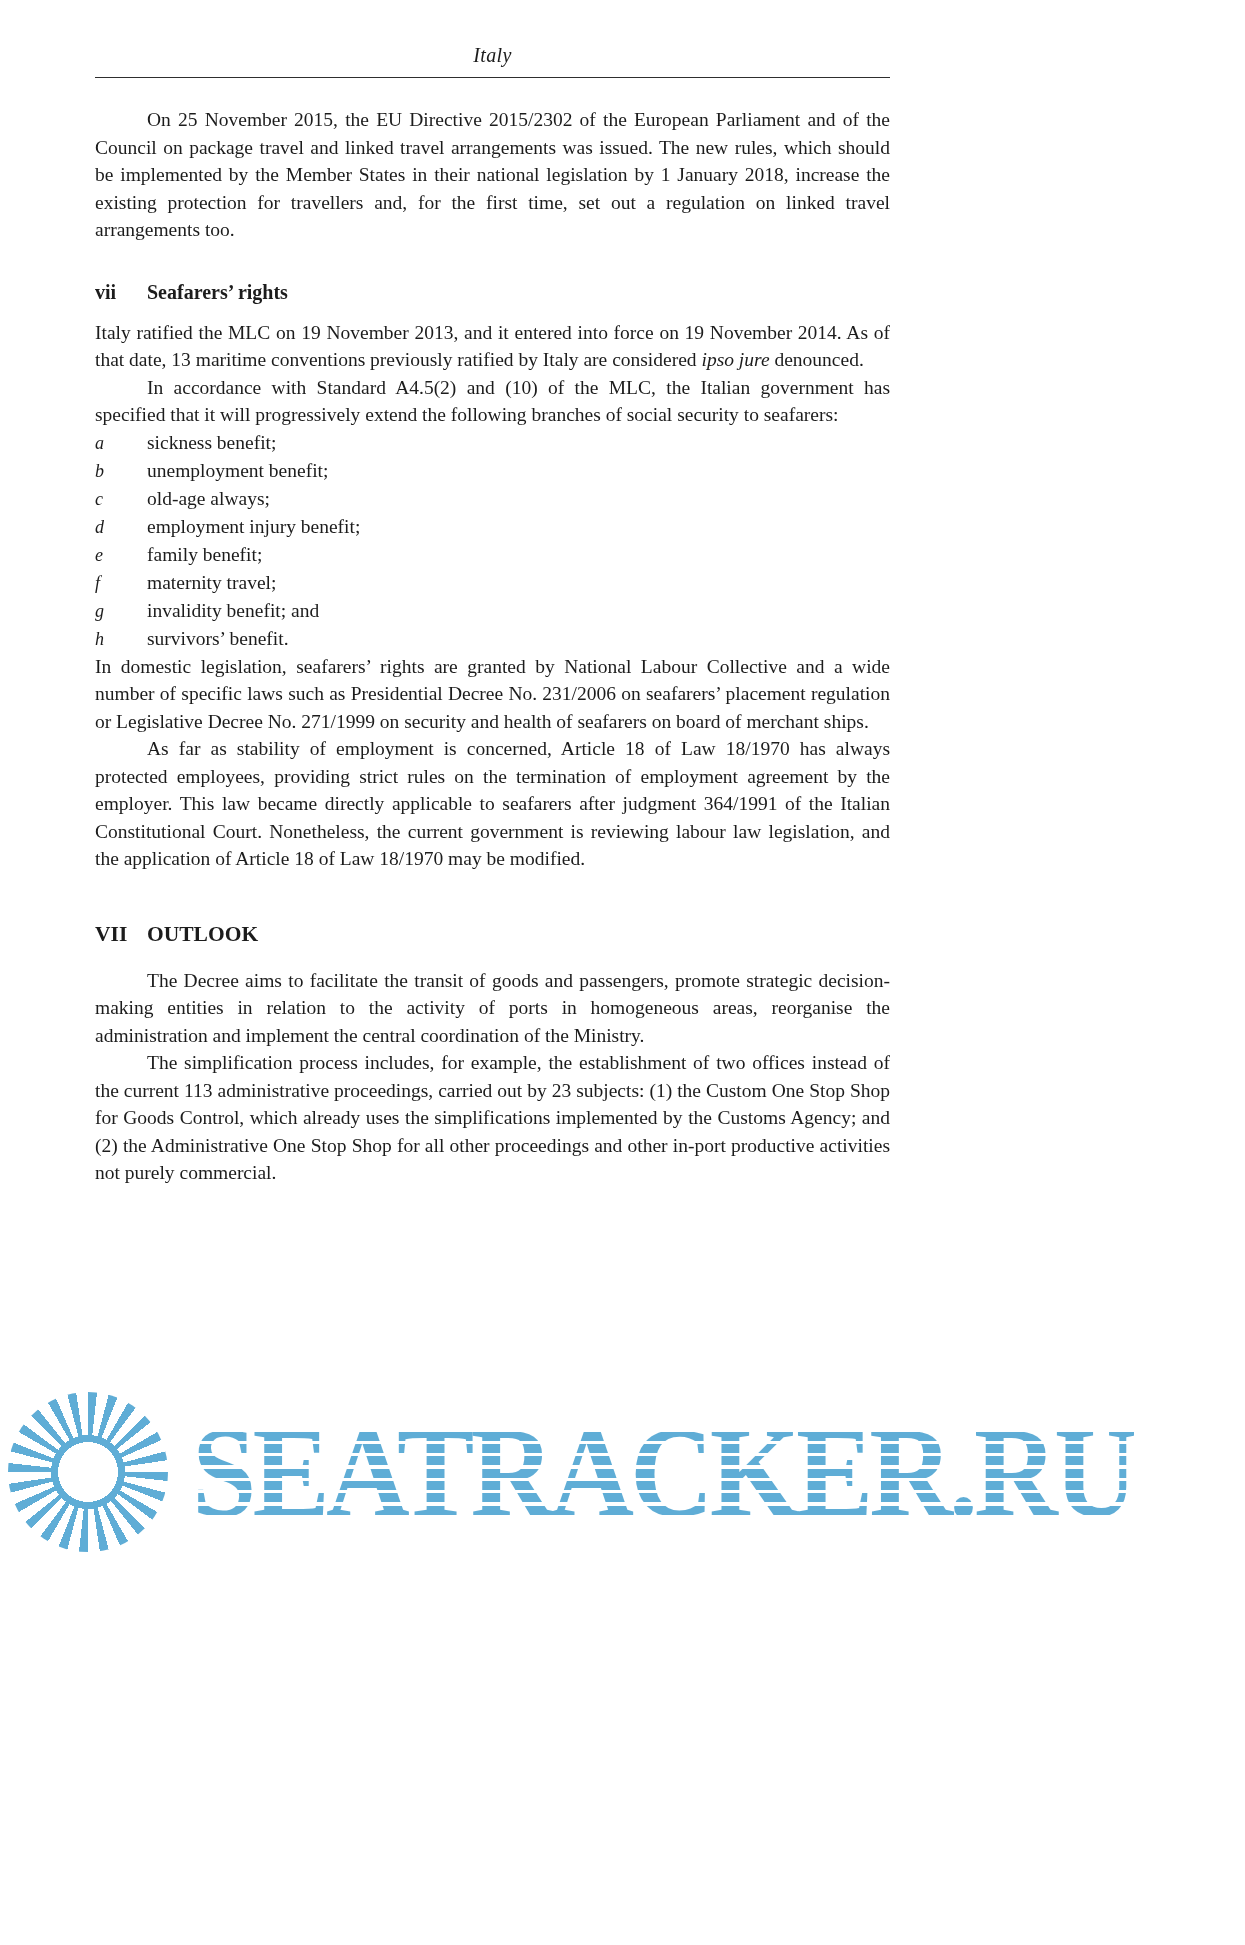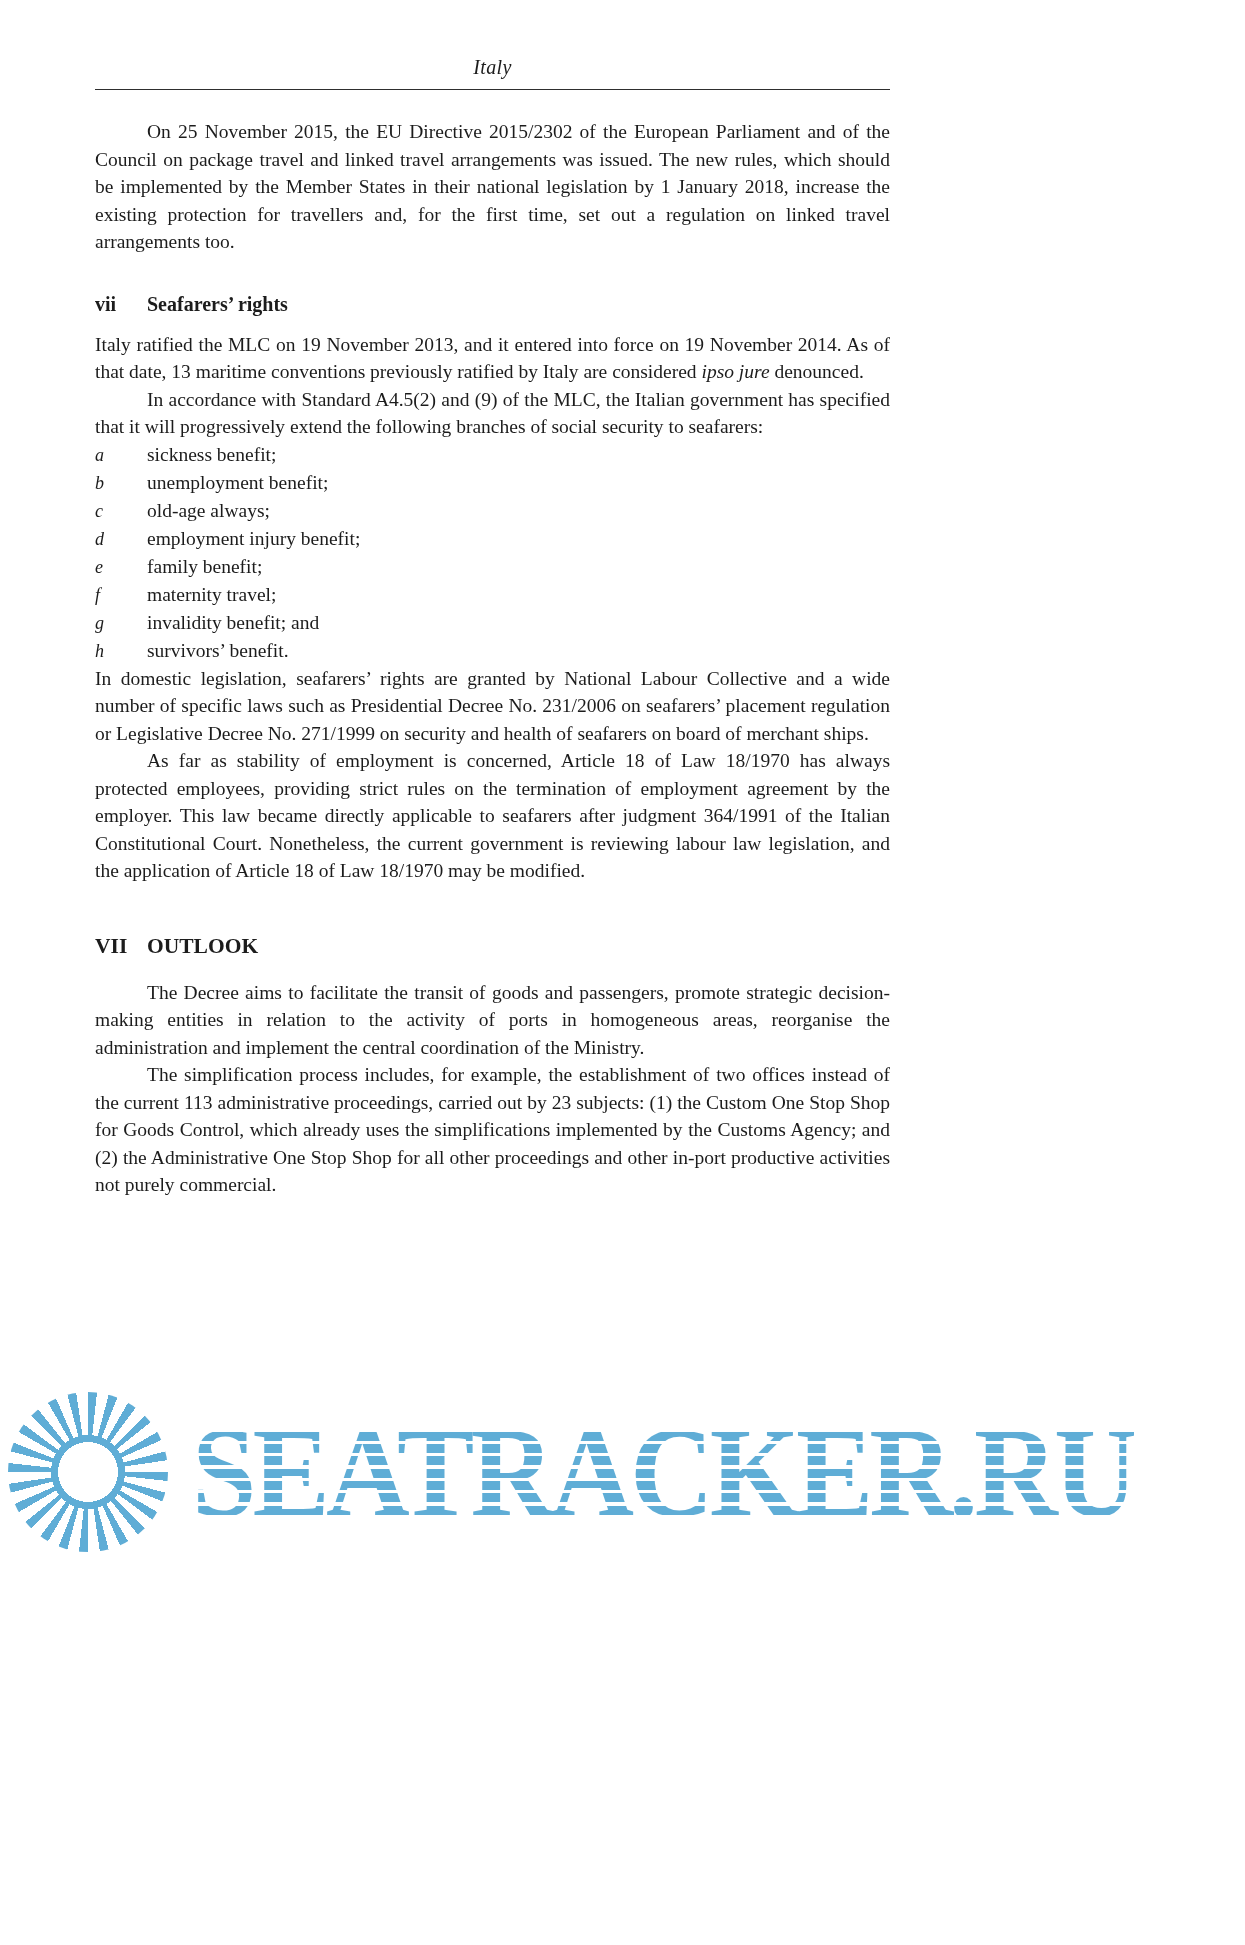--- a/index.html
+++ b/index.html
@@ -13,21 +13,21 @@
     font-family: "Liberation Serif", serif;
     color: #1c1c1c;
     overflow: hidden;
   }
 
   .column {
     position: relative;
     z-index: 2;
     width: 795px;
     margin-left: 95px;
-    padding-top: 56px;
+    padding-top: 44px;
   }
 
   .running-head {
     text-align: center;
     font-style: italic;
     font-size: 20px;
     letter-spacing: 0.4px;
     margin-bottom: 10px;
   }
 
@@ -138,21 +138,21 @@
 
     <p class="body-para indent">On 25 November 2015, the EU Directive 2015/2302 of the European Parliament and of the Council on package travel and linked travel arrangements was issued. The new rules, which should be implemented by the Member States in their national legislation by 1 January 2018, increase the existing protection for travellers and, for the first time, set out a regulation on linked travel arrangements too.</p>
 
     <div class="subheading">
       <span class="num">vii</span>
       <span class="title">Seafarers’ rights</span>
     </div>
 
     <p class="body-para"><span>Italy ratified the MLC on 19 November 2013, and it entered into force on 19 November 2014. As of that date, 13 maritime conventions previously ratified by Italy are considered </span><em>ipso jure</em><span> denounced.</span></p>
 
-    <p class="body-para indent">In accordance with Standard A4.5(2) and (9) of the MLC, the Italian government has specified that it will progressively extend the following branches of social security to seafarers:</p>
+    <p class="body-para indent">In accordance with Standard A4.5(2) and (10) of the MLC, the Italian government has specified that it will progressively extend the following branches of social security to seafarers:</p>
 
     <div class="benefits-list">
       <div class="li-row">
         <span class="li-letter">a</span>
         <span class="li-text">sickness benefit;</span>
       </div>
       <div class="li-row">
         <span class="li-letter">b</span>
         <span class="li-text">unemployment benefit;</span>
       </div>

